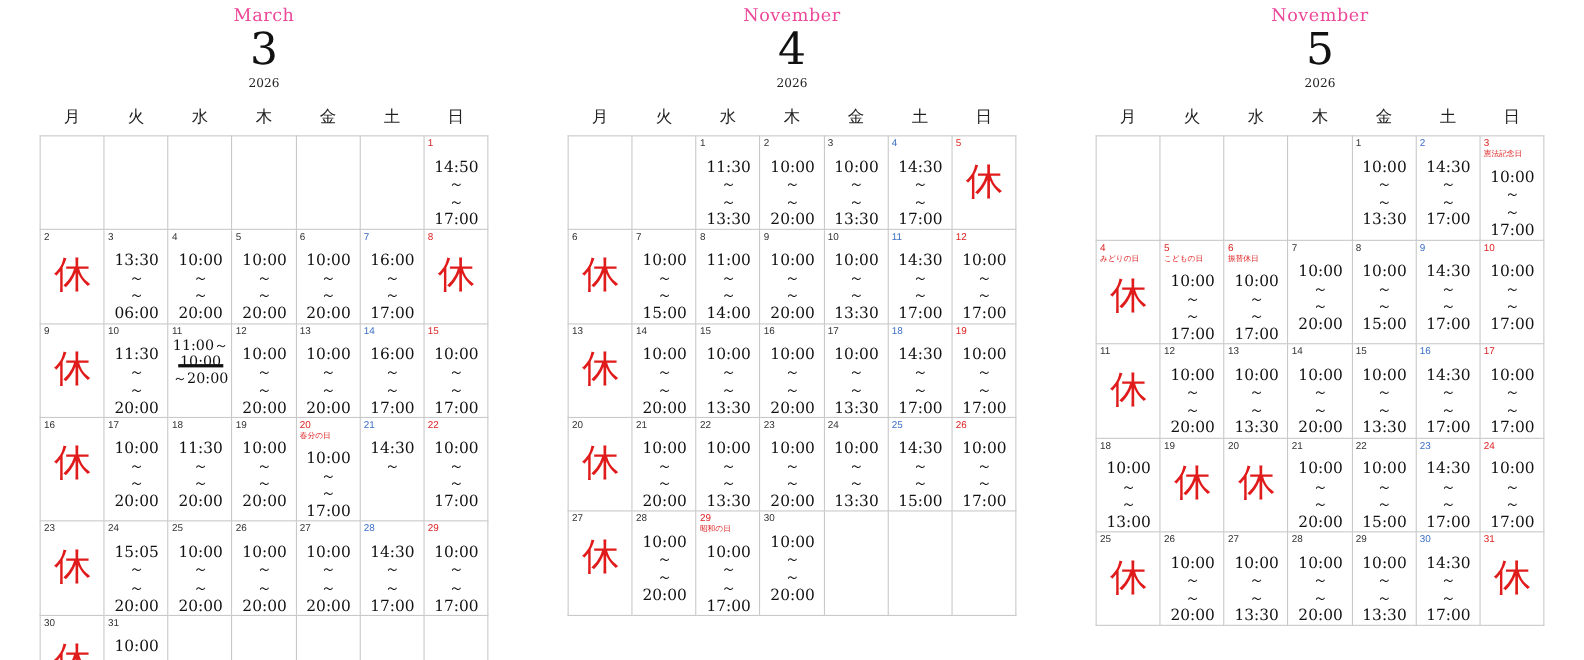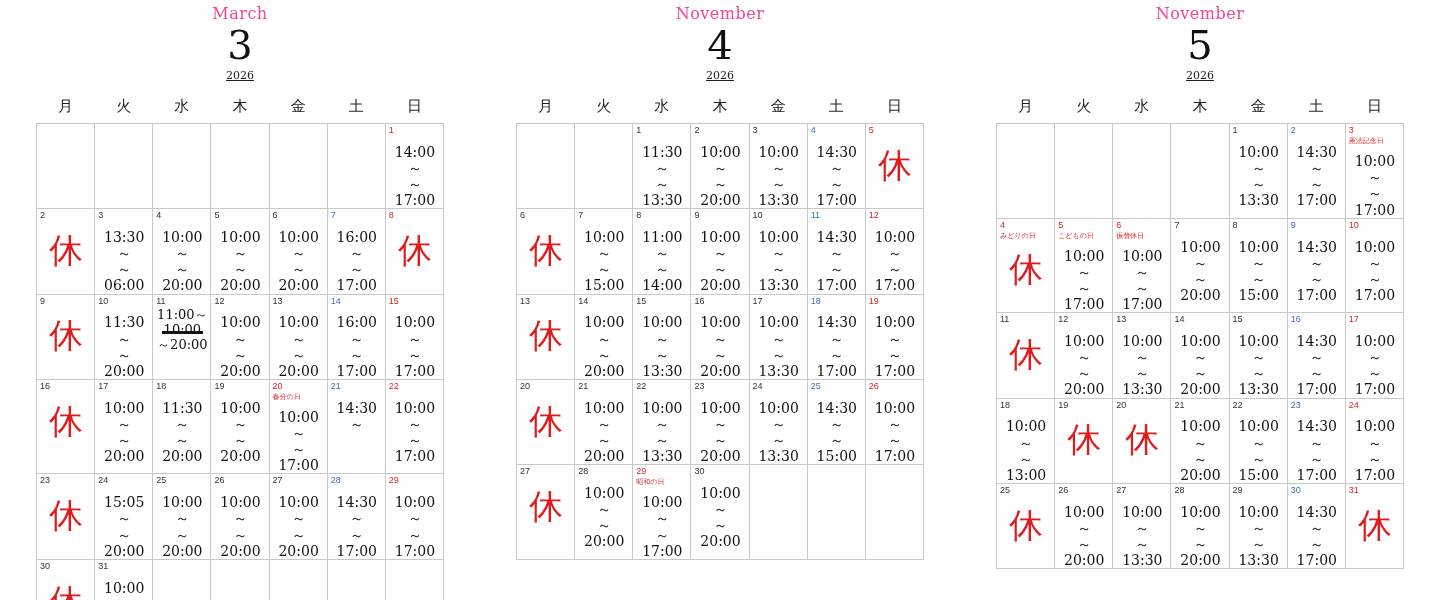--- a/index.html
+++ b/index.html
@@ -43,21 +43,20 @@
     font-weight: 400;
     line-height: 1.05;
     margin-top: 2px;
     color: #111;
   }
   .month-year {
     font-family: "DejaVu Serif", serif;
     font-size: 11px;
     color: #222;
     margin-top: 4px;
-    text-decoration: underline;
   }
   table.cal {
     border-collapse: collapse;
     width: 408px;
     table-layout: fixed;
   }
   table.cal th {
     font-family: "Liberation Sans", sans-serif;
     font-weight: 400;
     font-size: 15px;
@@ -151,21 +150,21 @@
         <tbody>
           <tr>
             <td class="empty"></td>
             <td class="empty"></td>
             <td class="empty"></td>
             <td class="empty"></td>
             <td class="empty"></td>
             <td class="empty"></td>
             <td>
               <span class="daynum sun">1</span>
-              <div class="hours">14:00～
+              <div class="hours">14:50～
 ～17:00</div>
             </td>
           </tr>
           <tr>
             <td>
               <span class="daynum ">2</span>
               <div class="closed">休</div>
             </td>
             <td>
               <span class="daynum ">3</span>

